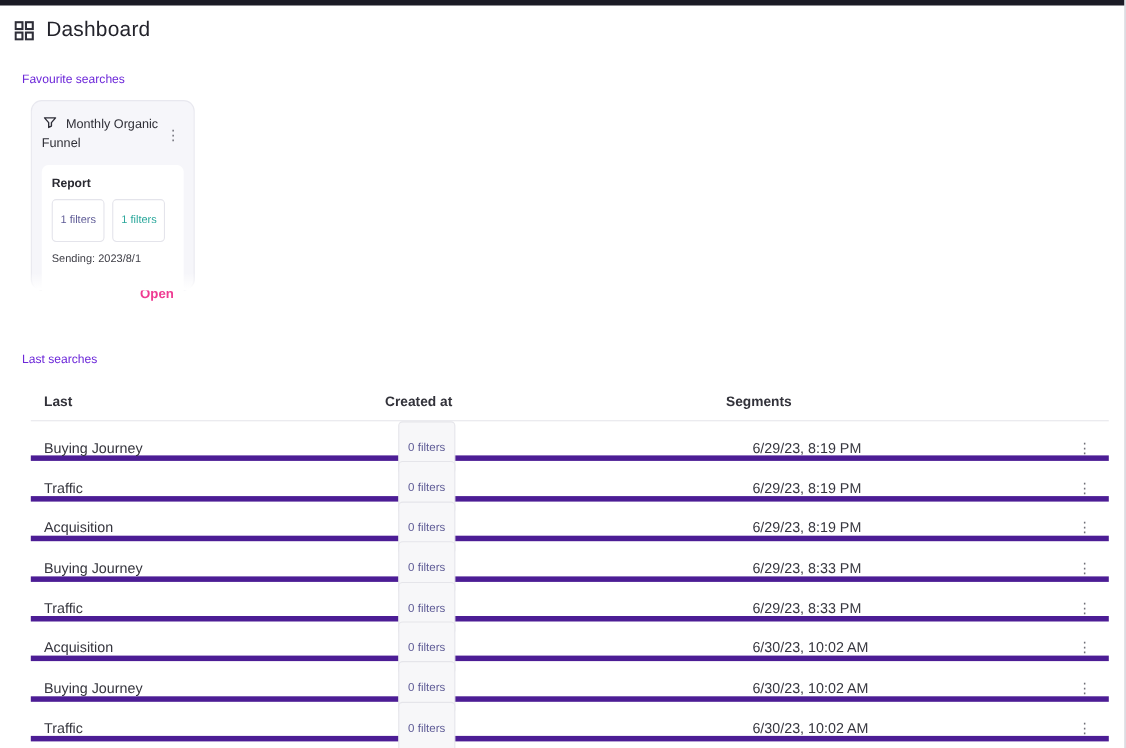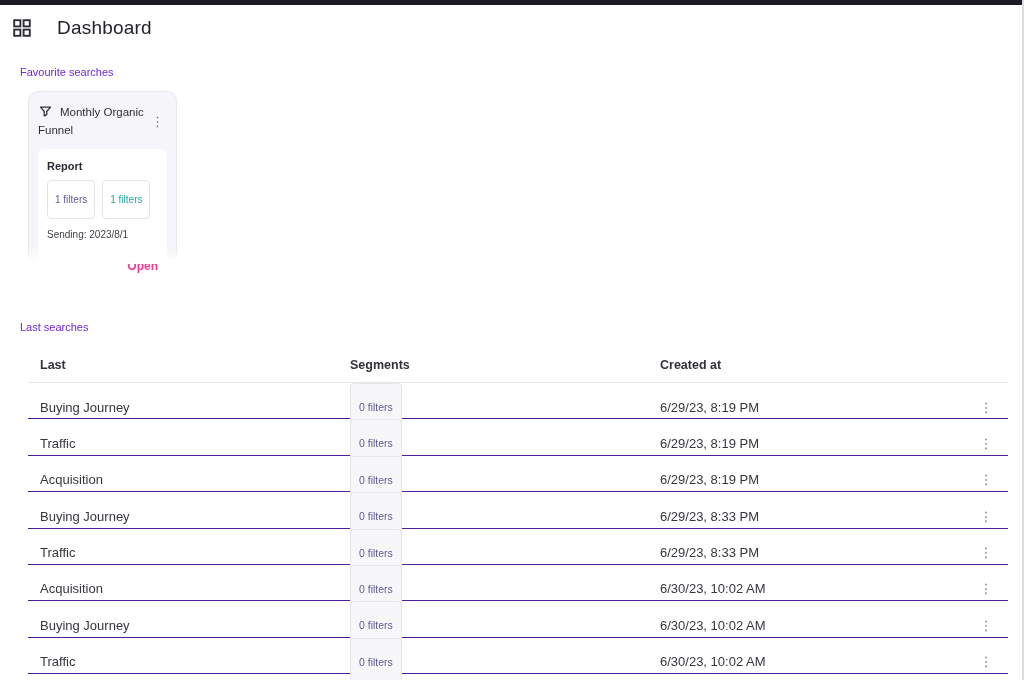--- a/index.html
+++ b/index.html
@@ -11,21 +11,21 @@
     overflow: hidden;
     position: relative;
   }
   .right-edge {
     position: absolute; top: 0; right: 0; width: 2px; height: 680px;
     background: #dcdce2; pointer-events: none;
   }
   .topbar { height: 5px; background: #1b1b25; width: 100%; }
 
   .app-header {
-    display: flex; align-items: center; gap: 26px;
+    display: flex; align-items: center; gap: 11px;
     padding: 12px 14px 9px 13px;
   }
   .grid-icon { width: 18px; height: 18px; display: block; }
   .app-title { font-size: 19px; font-weight: 500; color: #23232b; letter-spacing: .2px; }
 
   .section-label { margin: 18px 0 0 20px; font-size: 11px; color: #6d28d9; }
 
   
   .fav-card {
     position: relative;
@@ -75,22 +75,22 @@
     align-items: center;
   }
   .thead {
     font-size: 12.5px; font-weight: 700; color: #32323a;
     padding: 13px 0 10px 0;
     border-bottom: 1px solid #e7e7ec;
   }
   .cell { padding-left: 12px; }
   .trow {
     height: 36.4px;
-    border-bottom: 1px solid #4c1d95;
-    font-size: 13px; color: #36363e;
+    border-bottom: 5px solid #4c1d95;
+    font-size: 13px; color: #36363e; gap: 12px;
   }
   .chip {
     display: inline-block;
     font-size: 10.5px; color: var(--c-purple, #5e5b96);
     background: #f7f7f9; border: 1px solid #e5e5ea;
     border-radius: 4px; padding: 17px 8px; white-space: nowrap;
   }
   .cell.menu { text-align: center; padding-left: 0; }
 </style>
 </head>
@@ -127,22 +127,22 @@
     <div class="card-sending">Sending: 2023/8/1</div>
     <div class="card-open">Open</div>
   </div>
 </div>
 
 <div class="section-label last">Last searches</div>
 
 <div class="table">
   <div class="thead">
     <div class="cell">Last</div>
+    <div class="cell">Created at</div>
     <div class="cell">Segments</div>
-    <div class="cell">Created at</div>
     <div class="cell menu"></div>
   </div>
 
   <div class="trow">
     <div class="cell">Buying Journey</div>
     <div class="cell"><span class="chip">0 filters</span></div>
     <div class="cell">6/29/23, 8:19 PM</div>
     <div class="cell menu"><span class="kebab">⋮</span></div>
   </div>
   <div class="trow">

